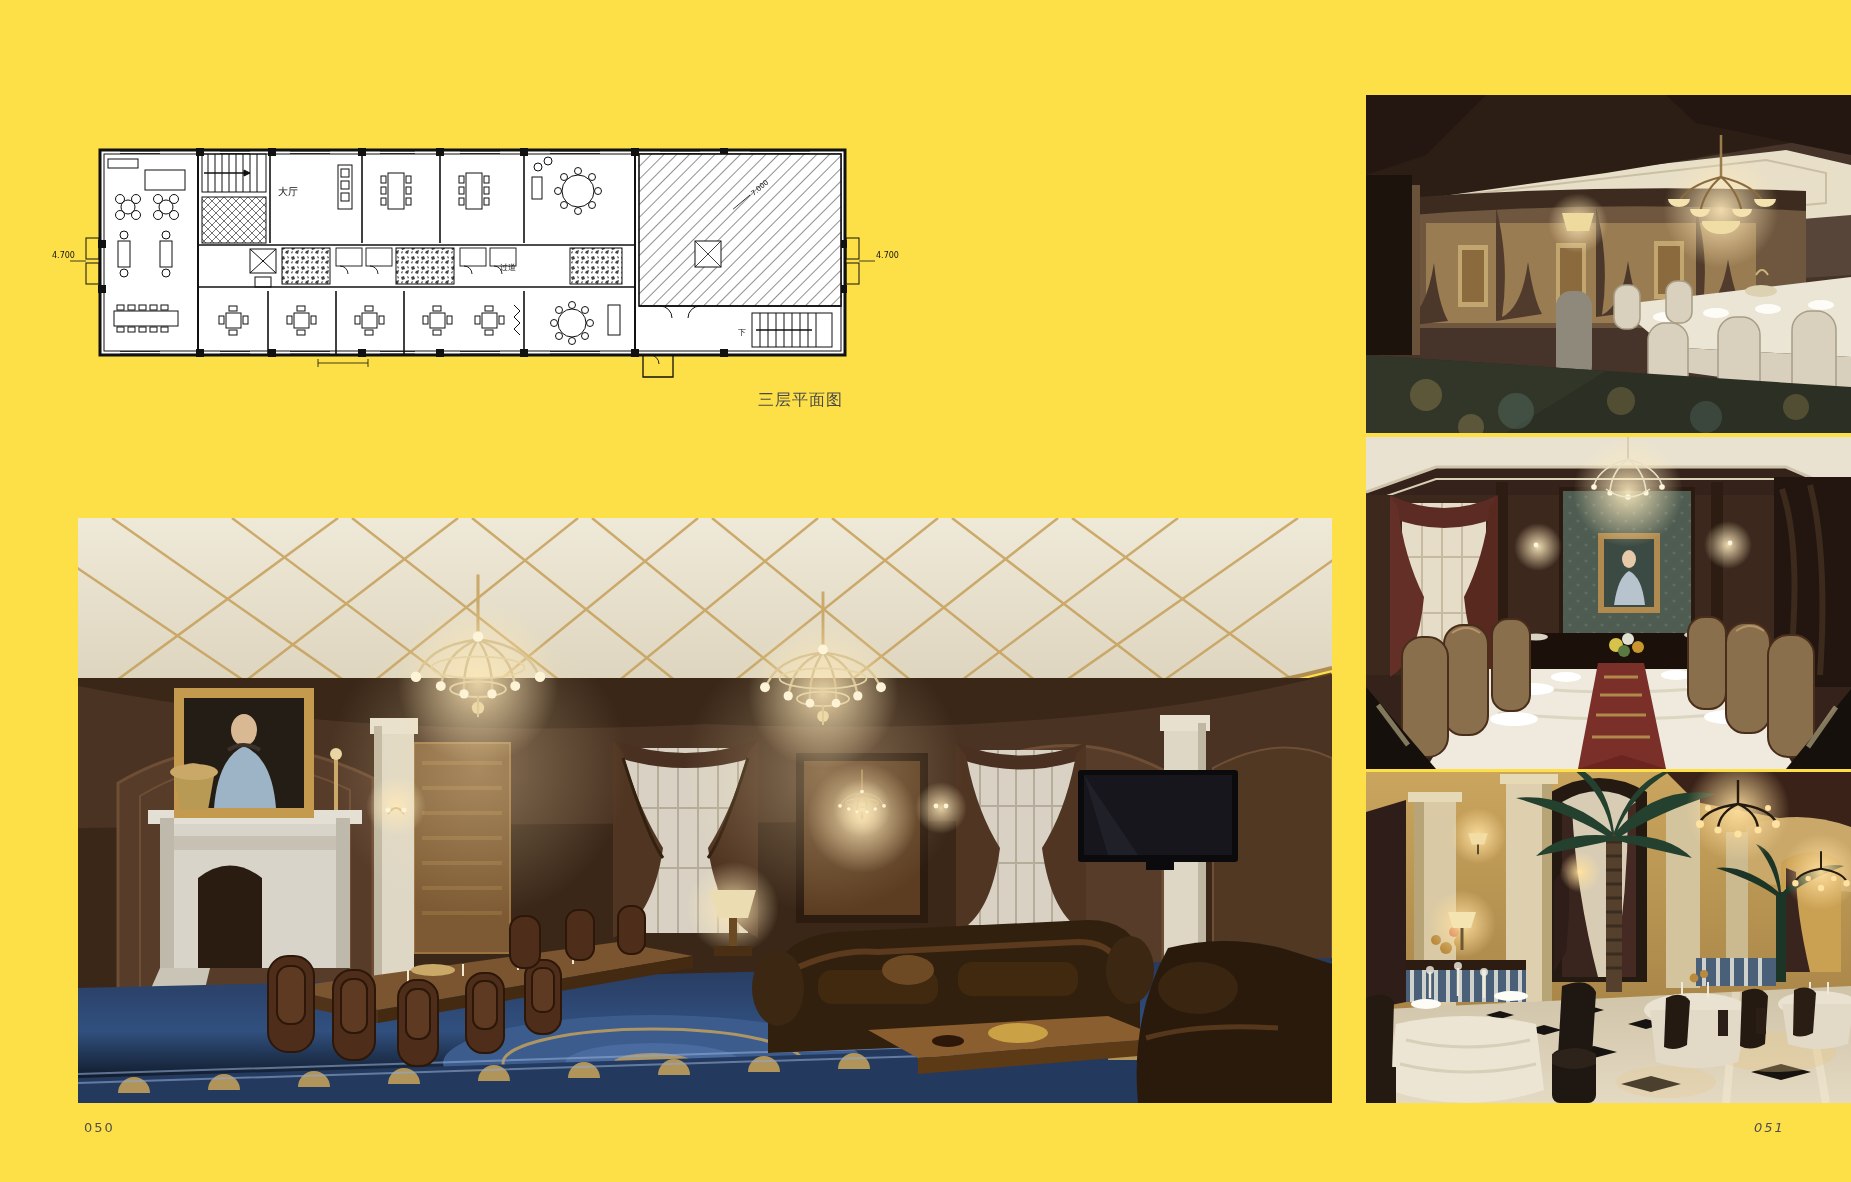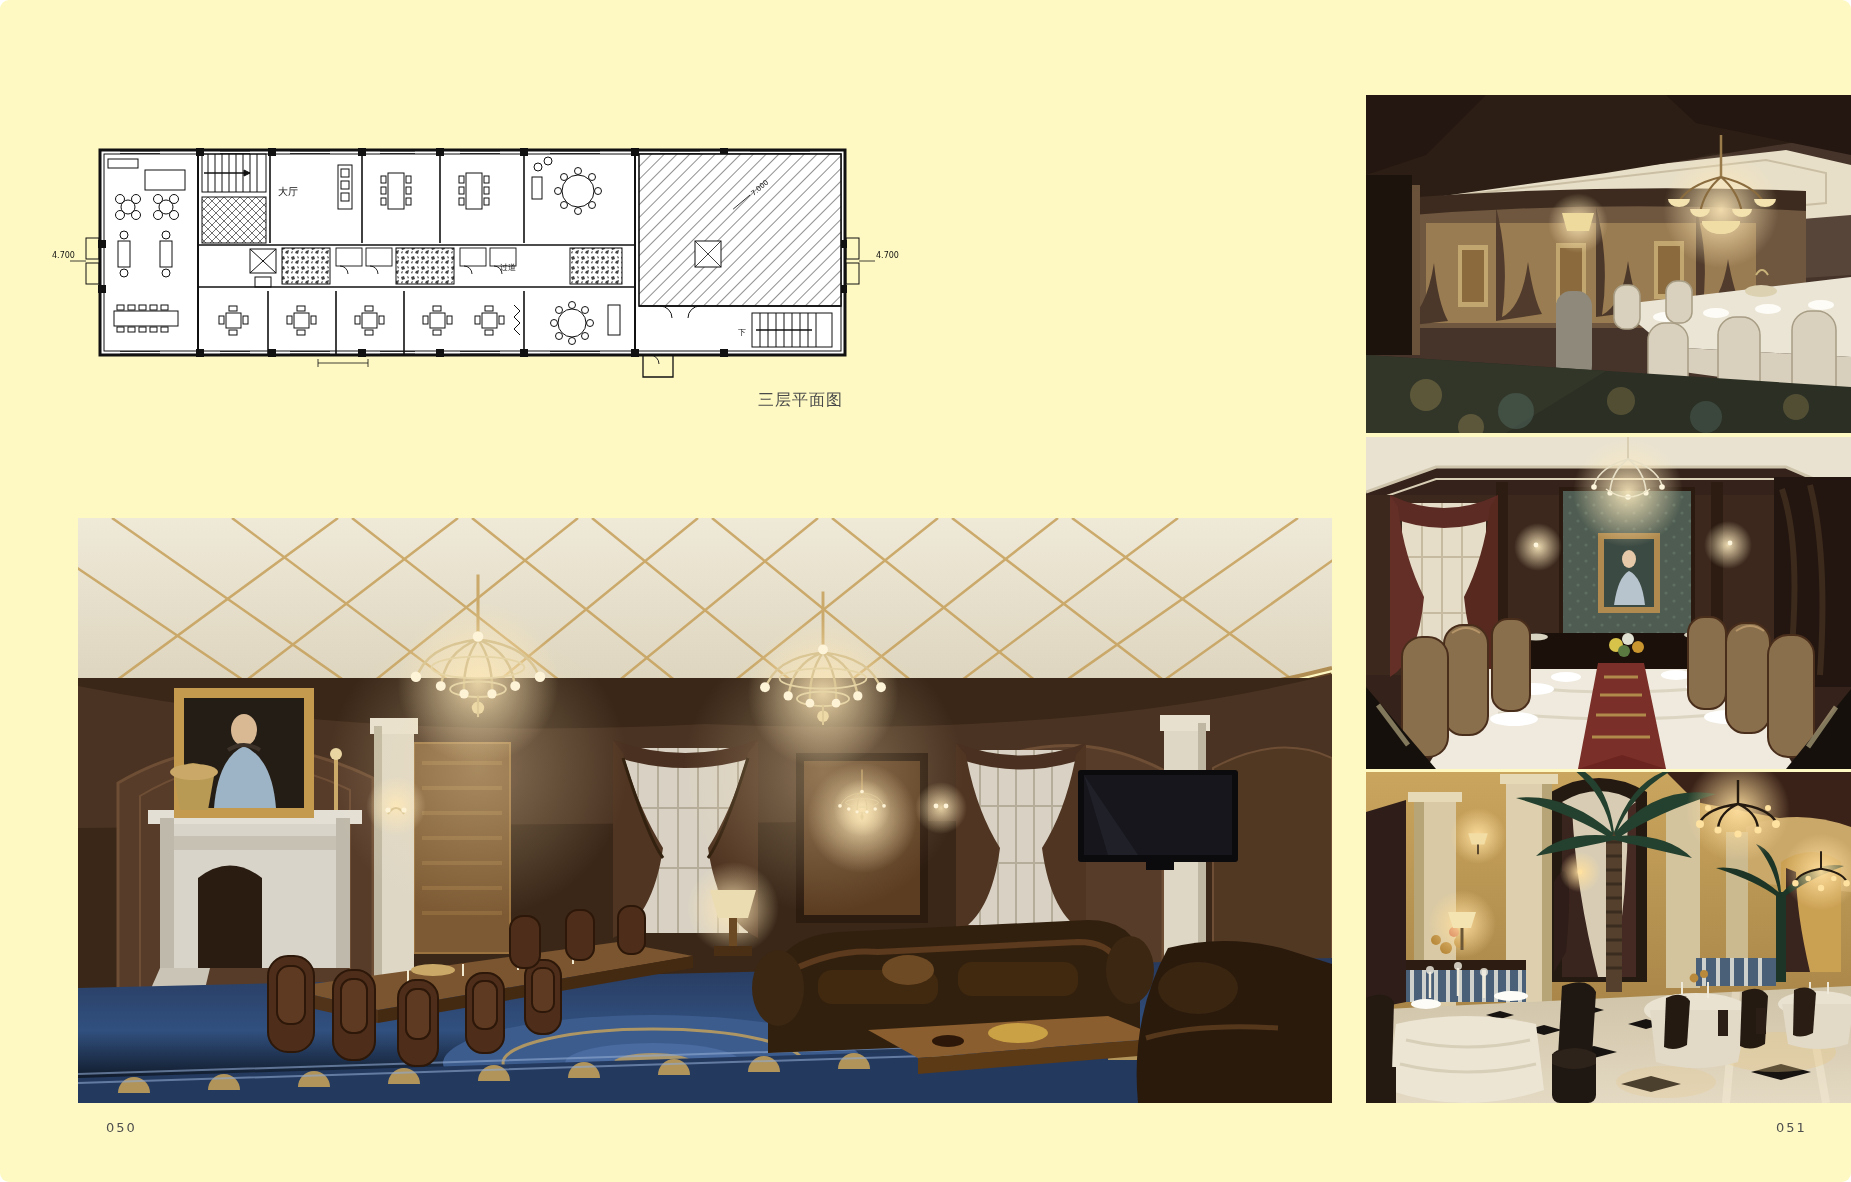--- a/index.html
+++ b/index.html
@@ -1,30 +1,30 @@
 <!DOCTYPE html>
 <html><head>
 <meta charset="utf-8">
 <style>
   * { margin:0; padding:0; box-sizing:border-box; }
   html,body { background:#ffffff; }
   body { font-family:"DejaVu Sans","Liberation Sans",sans-serif; }
   .page {
-    position:relative; width:1851px; height:1182px; background:#fef9c3; overflow:hidden;border-radius:9px;
+    position:relative; width:1851px; height:1182px; background:#fde047; overflow:hidden;
   }
   .abs { position:absolute; }
   .plan-caption {
     position:absolute; left:758px; top:390px; width:120px;
     font-size:16px; color:#4a4a4a; letter-spacing:1px;
   }
   .pagenum {
-    position:absolute; top:1120px; font-size:13px; color:#4f4f4f; letter-spacing:2px;margin-left:22px;
+    position:absolute; top:1120px; font-size:13px; color:#4f4f4f; letter-spacing:2px;
   }
   .pagenum.left { left:84px; }
-  .pagenum.right { left:1754px; }
+  .pagenum.right { left:1754px;font-style:italic; }
   svg { display:block; }
   text.plan-label { font-family:"DejaVu Sans",sans-serif; fill:#111; }
 </style>
 </head>
 <body>
 
 <div class="page">
 
   <svg class="abs" style="left:50px; top:145px;" width="860" height="235" viewBox="-50 0 860 235">
     <defs>

